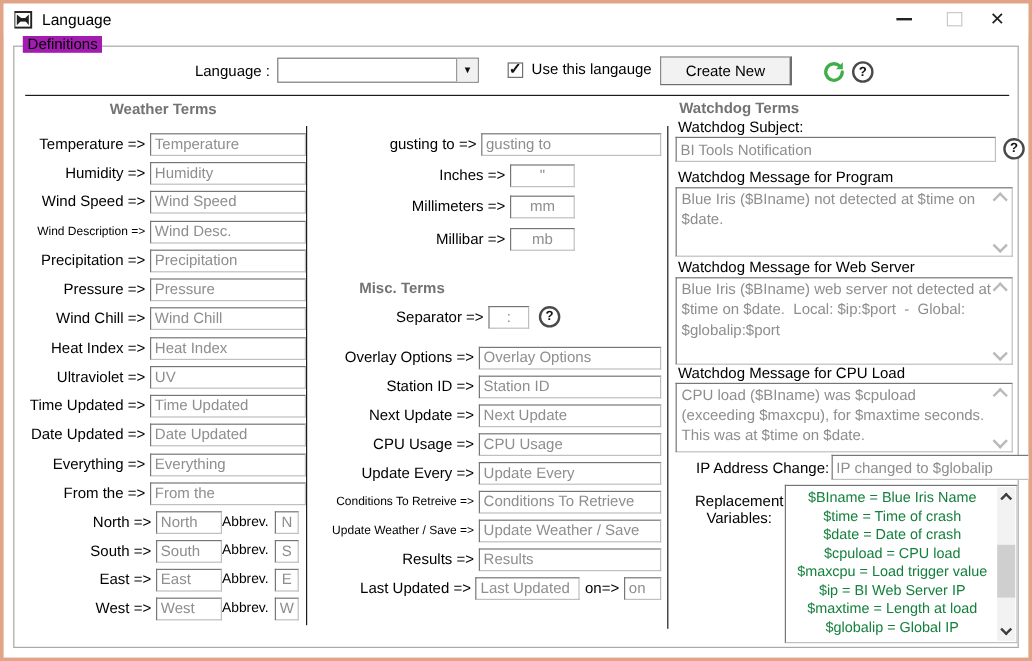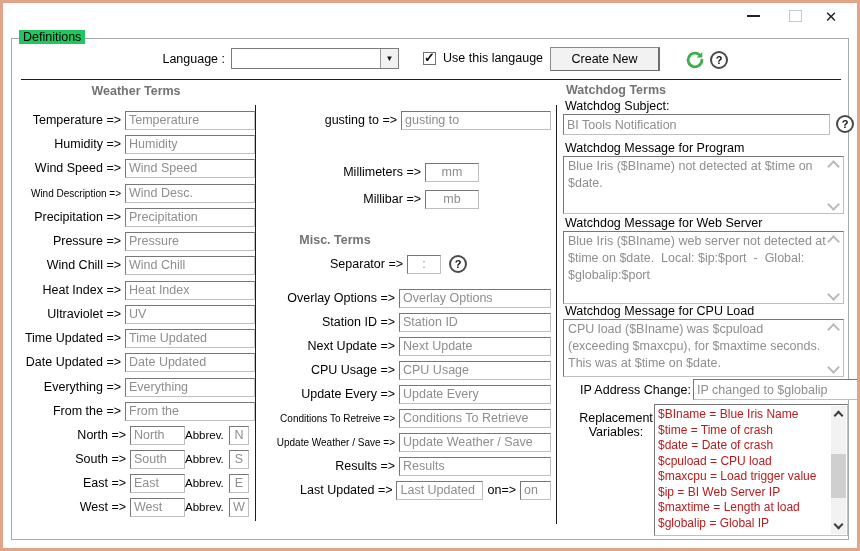--- a/index.html
+++ b/index.html
@@ -7,21 +7,21 @@
   
   .titlebar{position:absolute;left:0;top:0;right:0;height:27px;background:#fff;display:flex;align-items:center;padding-left:9px;}
   .title{margin-left:7px;font-size:13px;color:#000;}
   .ctl{position:absolute;top:0;width:32px;height:26px;display:flex;align-items:center;justify-content:center;cursor:default;}
   .ctl.min{right:88px}.ctl.max{right:46px}.ctl.close{right:10px}
   .minbar{width:13px;height:2px;background:#222;}
   .maxbox{width:11px;height:10px;border:1px solid #c9c9c9;}
   .closex{font-size:15px;color:#222;line-height:1;}
   
   .groupbox{position:absolute;left:8px;top:35px;right:8px;bottom:8px;border:1px solid #a9a9a9;pointer-events:none;}
-  .legend{position:absolute;left:16px;top:27px;background:#22c55e;padding:0 4px;font-size:12.5px;color:#000;z-index:3;}
+  .legend{position:absolute;left:16px;top:27px;background:#a21caf;padding:0 4px;font-size:12.5px;color:#000;z-index:3;}
   
   .lang-label{position:absolute;left:118px;top:49px;width:104px;text-align:right;font-size:12.5px;}
   .combo{position:absolute;left:228px;top:45px;width:168px;height:21px;border:1px solid #7b7b7b;background:#fff;display:flex;box-sizing:border-box;}
   .combo-sel{flex:1;background:#2f5fd6;color:#fff;margin:16px;font-size:12.5px;display:flex;align-items:center;padding-left:4px;overflow:hidden;white-space:nowrap;}
   .combo-btn{width:17px;background:#f1f1f1;border-left:1px solid #9a9a9a;display:flex;align-items:center;justify-content:center;}
   .combo-arrow{font-size:8px;color:#111;}
   .checkbox{position:absolute;left:420px;top:49px;width:13px;height:13px;border:1px solid #707070;background:#fff;display:flex;align-items:center;justify-content:center;box-sizing:border-box;}
   .check{font-size:13px;font-weight:bold;color:#111;line-height:1;margin-top:-3px;}
   .cb-label{position:absolute;left:440px;top:48px;font-size:12.5px;}
   .btn-create{position:absolute;left:547px;top:44px;width:110px;height:24px;background:#f2f2f2;border:1px solid #8a8a8a;border-right:2px solid #6e6e6e;border-bottom-color:#6e6e6e;font-size:12.5px;display:flex;align-items:center;justify-content:center;box-sizing:border-box;}
@@ -71,32 +71,43 @@
   .ta-wrap textarea{width:100%;height:100%;border:none;resize:none;overflow:hidden;color:#8e8e8e;font:12.5px/17px "Liberation Sans",sans-serif;padding:1px 16px 1px 4px;box-sizing:border-box;background:transparent;outline:none;}
   .chev{position:absolute;width:7px;height:7px;border-left:2px solid #b9b9b9;border-top:2px solid #b9b9b9;right:5px;}
   .chev.up{top:5px;transform:rotate(45deg);}
   .chev.down{bottom:4px;transform:rotate(225deg);}
   .ip-row{position:absolute;left:17px;top:376px;width:283px;height:21px;display:flex;align-items:center;}
   .ip-label{font-size:12.5px;white-space:nowrap;margin-right:2px;}
   .w-ip{flex:1;height:21px;}
   .repl-label{position:absolute;left:10px;top:408px;width:86px;text-align:center;font-size:12.5px;color:#000;}
   .listbox{position:absolute;left:91px;top:401px;width:194px;height:132px;border:1px solid;border-color:#777 #bfbfbf #bfbfbf #777;background:#fff;box-sizing:border-box;}
   .lb-items{position:absolute;left:3px;top:2px;right:18px;bottom:2px;overflow:hidden;}
-  .lb-item{font-size:12px;line-height:15.5px;color:#b91c1c;white-space:nowrap;}
+  .lb-item{font-size:12px;line-height:15.5px;color:#15803d;white-space:nowrap;text-align:center;}
   .lb-sb{position:absolute;top:1px;right:1px;bottom:1px;width:15px;background:#f2f2f2;}
   .schev{position:absolute;left:4px;width:5px;height:5px;border-left:2px solid #3c3c3c;border-top:2px solid #3c3c3c;}
   .schev.up{top:6px;transform:rotate(45deg);}
   .schev.down{bottom:6px;transform:rotate(225deg);}
   .lb-thumb{position:absolute;left:0;right:0;top:48px;height:44px;background:#cfcfcf;}
 </style>
 </head>
 <body>
 
 <div class="win">
 
+  <div class="titlebar">
+    <span style="display:inline-flex;">
+      <svg width="16" height="16" viewBox="0 0 16 16">
+          <rect x="0" y="1" width="14" height="13" fill="#fff" stroke="#222" stroke-width="1.6"></rect>
+          <path d="M2 3 L7 7 L2 12 Z" fill="#222"></path>
+          <path d="M12 3 L8 7 L12 12 Z" fill="#222"></path>
+          <rect x="5" y="6" width="5" height="3" fill="#222"></rect>
+        </svg>
+    </span>
+    <span class="title">Language</span>
+  </div>
   <div class="ctl min">
       <div class="minbar"></div>
     </div>
   <div class="ctl max">
       <div class="maxbox"></div>
     </div>
   <div class="ctl close">
       <span class="closex">✕</span>
     </div>
 
@@ -207,20 +218,24 @@
       <input class="fin w-dir" value="West" style="">
       <span class="abbrev">Abbrev.</span>
       <input class="fin w-abbrev" value="W" style="">
     </div>
   </div>
 
   <div class="col col-mid">
     <div class="row" style="top:107px">
       <span class="flabel">gusting to =&gt;</span>
       <input class="fin w-wide" value="gusting to" style="">
+    </div>
+    <div class="row" style="top:133px">
+      <span class="flabel">Inches =&gt;</span>
+      <input class="fin w-unit" value="&quot;" style="">
     </div>
     <div class="row" style="top:159px">
       <span class="flabel">Millimeters =&gt;</span>
       <input class="fin w-unit" value="mm" style="">
     </div>
     <div class="row" style="top:186px">
       <span class="flabel">Millibar =&gt;</span>
       <input class="fin w-unit" value="mb" style="">
     </div>
 

